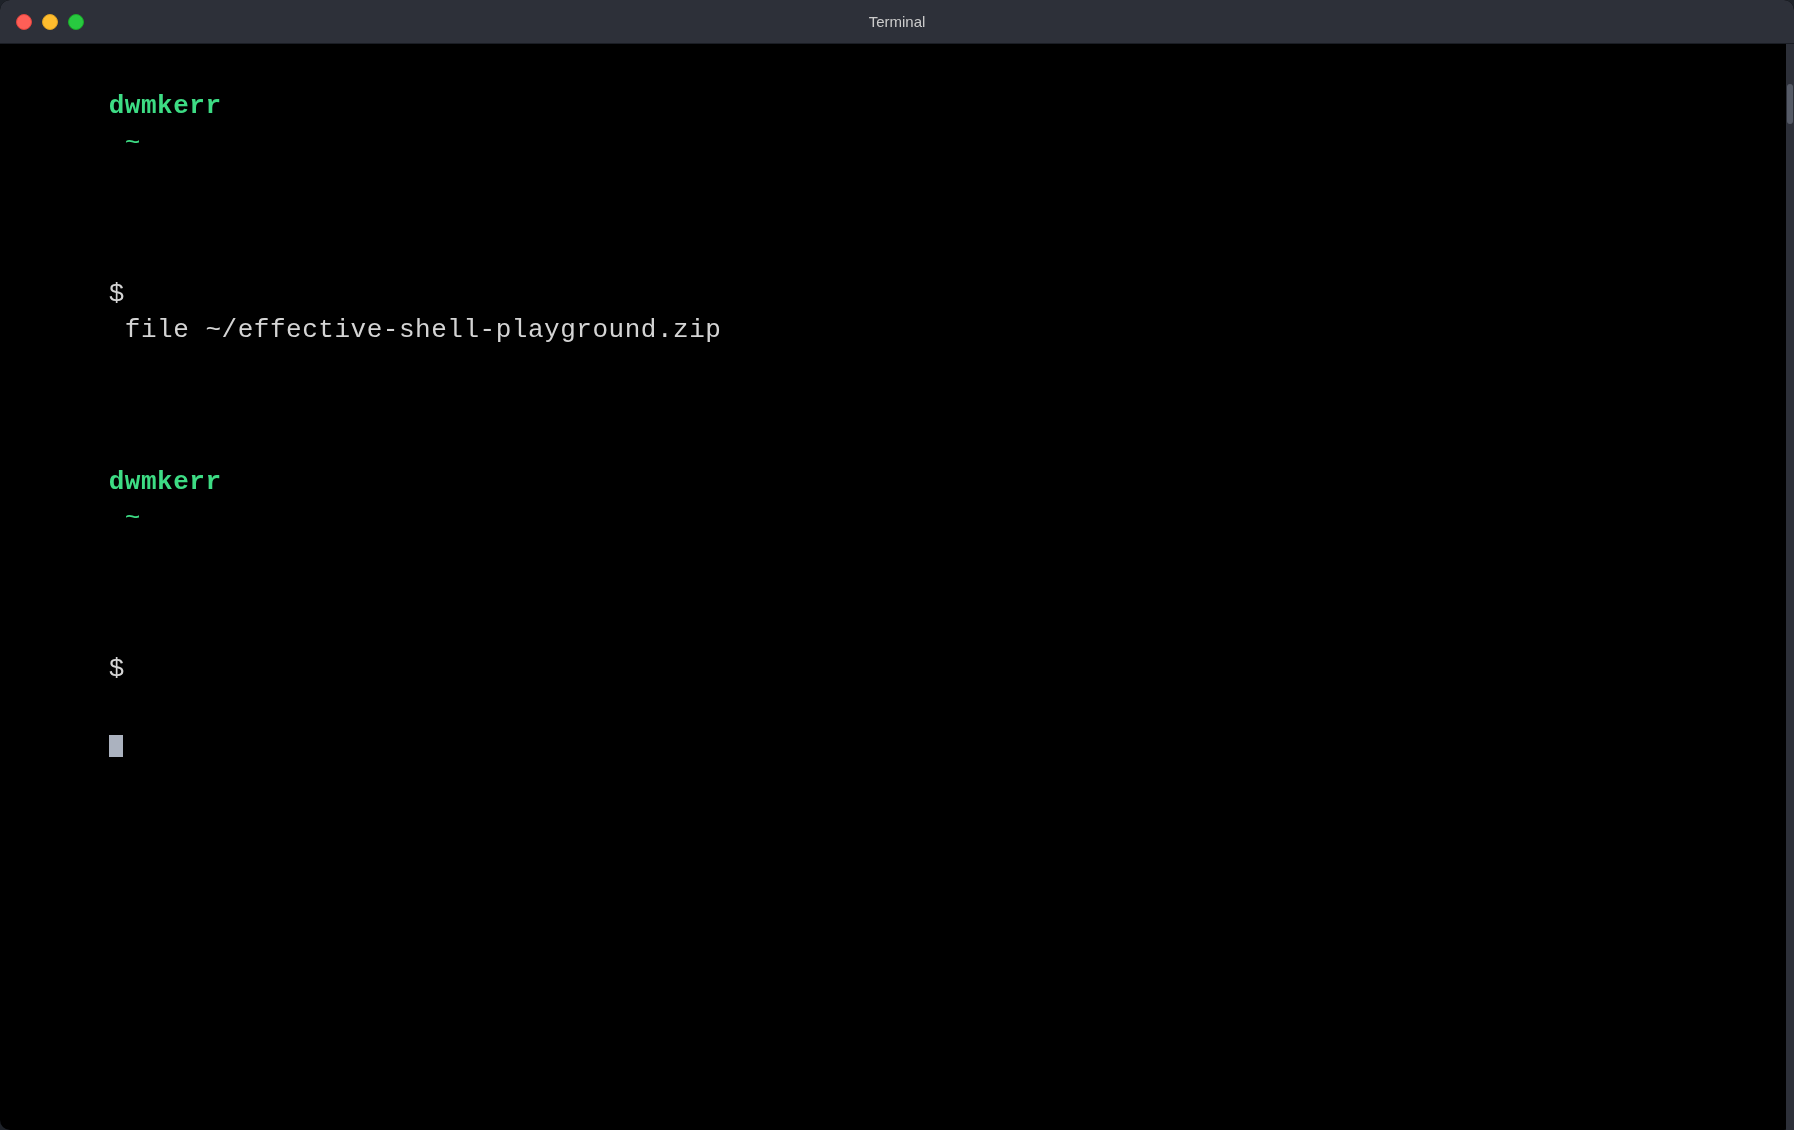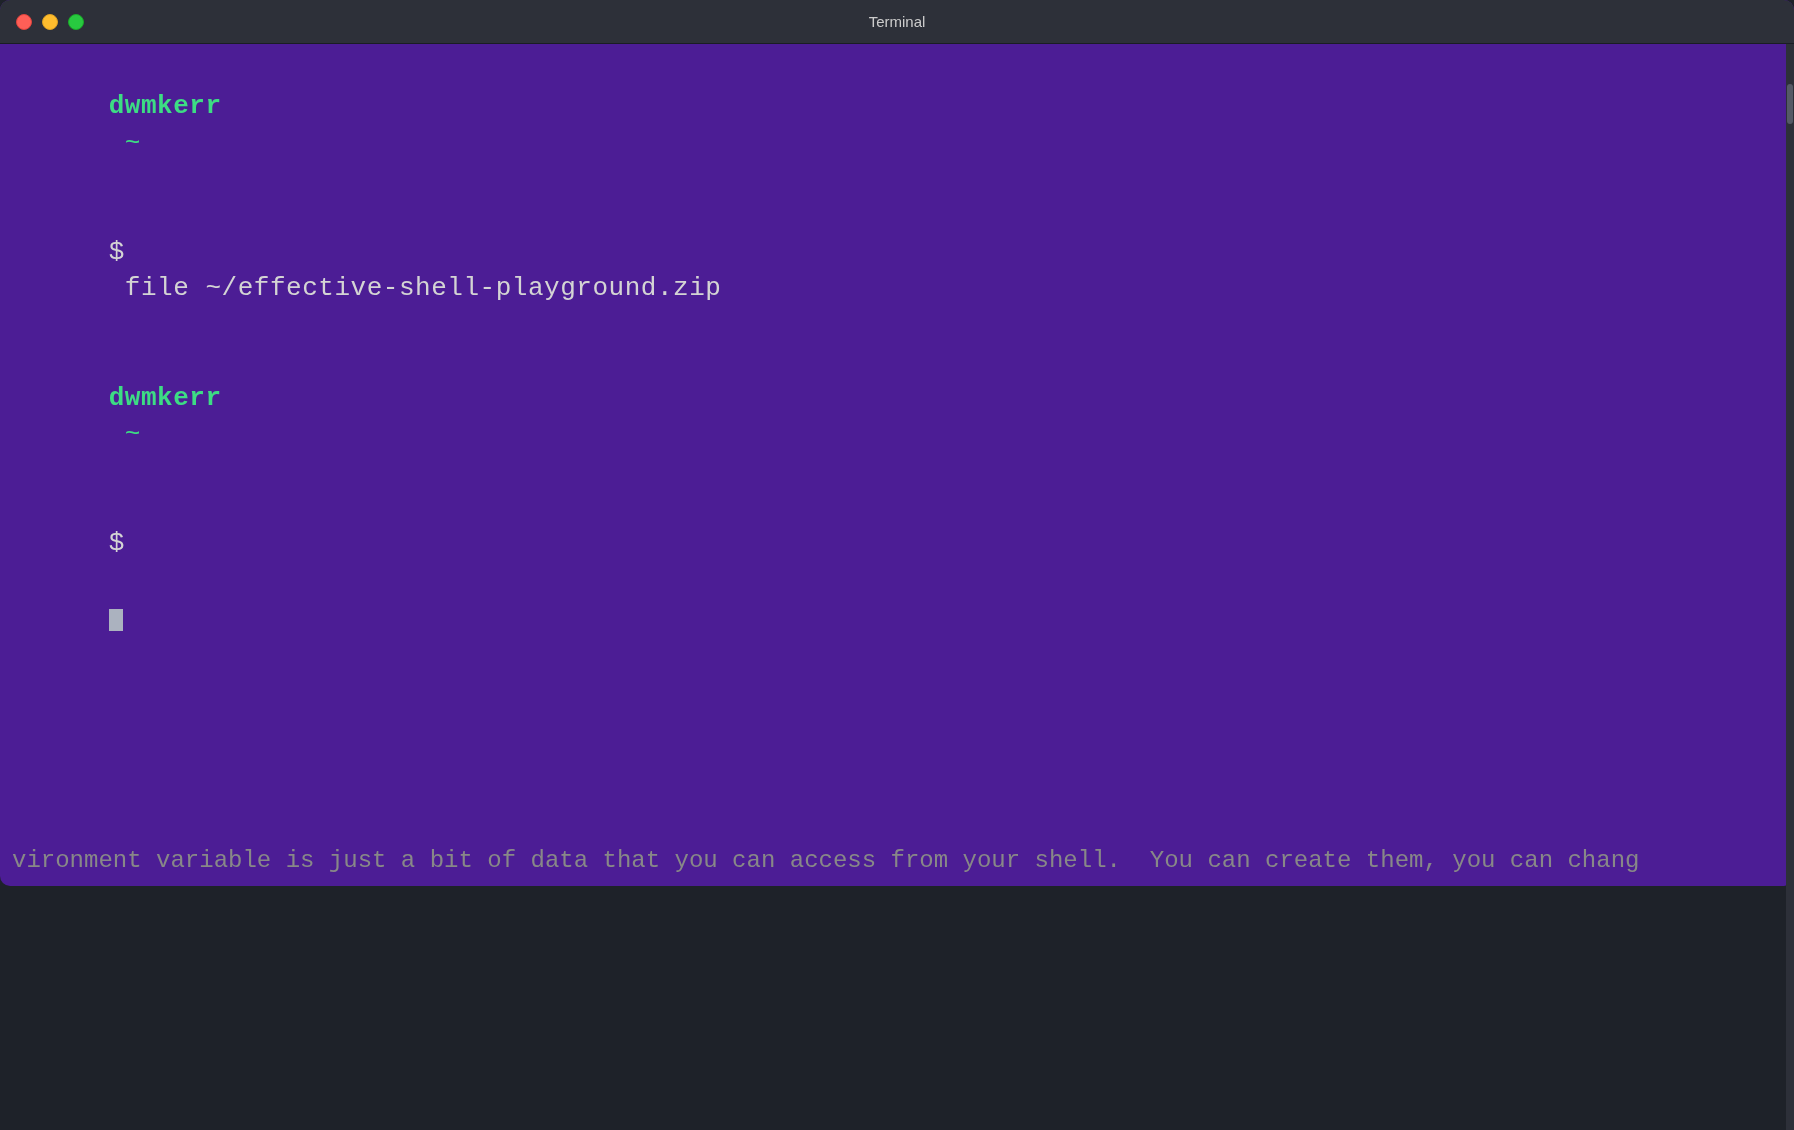--- a/index.html
+++ b/index.html
@@ -13,22 +13,22 @@
       height: 1130px;
       background: #1e2229;
       font-family: 'Menlo', 'Monaco', 'Courier New', monospace;
       font-size: 26px;
       color: #d4d4d4;
       overflow: hidden;
     }
 
     .window {
       width: 1794px;
-      height: 886px;
-      background: #4c1d95;
+      height: 1130px;
+      background: #000000;
       border-radius: 10px;
       display: flex;
       flex-direction: column;
       overflow: hidden;
     }
 
     .title-bar {
       height: 44px;
       background: #2d3039;
       display: flex;
@@ -76,20 +76,21 @@
       font-weight: 500;
     }
 
     .terminal-body {
       flex: 1;
       padding: 8px 12px;
       overflow: hidden;
       position: relative;
       display: flex;
       flex-direction: column;
+      gap: 42px;
     }
 
     .terminal-line {
       line-height: 1.4;
       white-space: pre;
       letter-spacing: 0.02em;
     }
 
     .prompt-user {
       color: #3ddc84;
@@ -195,20 +196,19 @@
     </div>
 
     <div class="terminal-line">
       <span class="prompt-dollar">$</span>
       <span class="command-text"> </span>
       <span class="cursor"></span>
     </div>
 
     <div class="empty-lines"></div>
 
-    <div class="bottom-text">vironment variable is just a bit of data that you can access from your shell.  You can create them, you can chang</div>
 
   </div>
 
   <div class="scrollbar-right">
     <div class="scrollbar-thumb"></div>
   </div>
 </div>
 
 </body></html>

